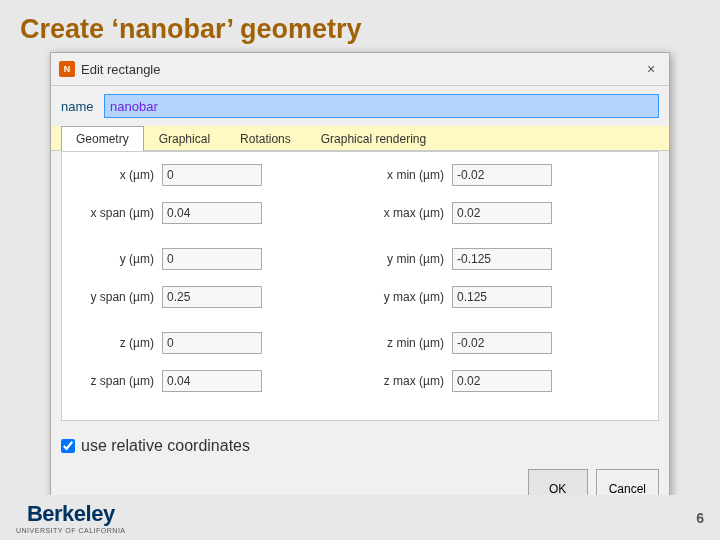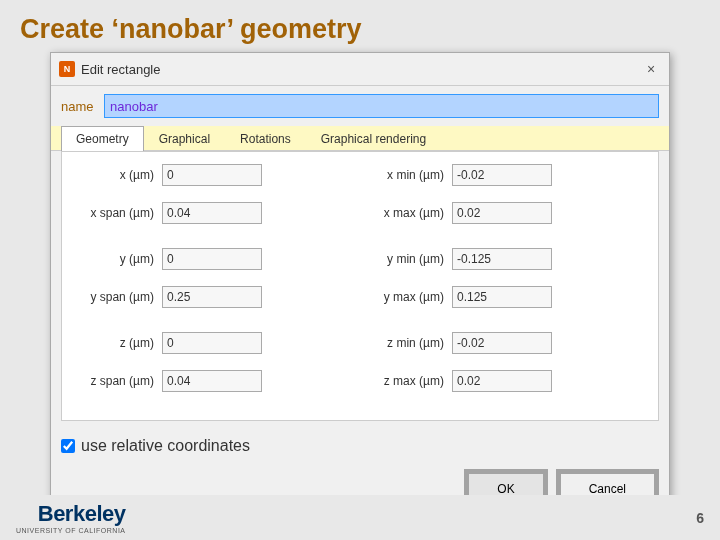--- a/index.html
+++ b/index.html
@@ -74,21 +74,21 @@
       justify-content: center;
     }
     .name-row {
       display: flex;
       align-items: center;
       padding: 8px 10px;
       gap: 8px;
     }
     .name-label {
       font-size: 13px;
-      color: #a16207;
+      color: #0c4a6e;
       min-width: 35px;
     }
     .name-input {
       flex: 1;
       height: 24px;
       border: 1px solid #3399ff;
       background: #fff;
       padding: 2px 5px;
       font-size: 13px;
       color: #6d28d9;
@@ -171,42 +171,42 @@
     .dialog-footer {
       display: flex;
       justify-content: flex-end;
       align-items: center;
       padding: 8px 10px;
       gap: 8px;
     }
     .footer-btn {
       min-width: 60px;
       height: 40px;
-      border: 5px solid #a3a3a3;
+      border: 1px solid #a3a3a3;
       background: #f0f0f0;
       font-size: 12px;
       cursor: pointer;
-      padding: 2px 28px;
+      padding: 2px 12px;
     }
     .footer-btn.primary { background: #e4e4e4; }
     .slide-footer {
       position: absolute;
       bottom: 0;
       left: 0;
       right: 0;
       display: flex;
       align-items: center;
       justify-content: space-between;
       padding: 6px 16px;
       background: #e8e8e8;
     }
     .berkeley-logo {
       display: flex;
       flex-direction: column;
-      align-items: flex-end;
+      align-items: center;
     }
     .berkeley-text {
       font-size: 22px;
       font-weight: bold;
       color: #003262;
       letter-spacing: -0.5px;
     }
     .berkeley-sub {
       font-size: 7px;
       color: #555;

